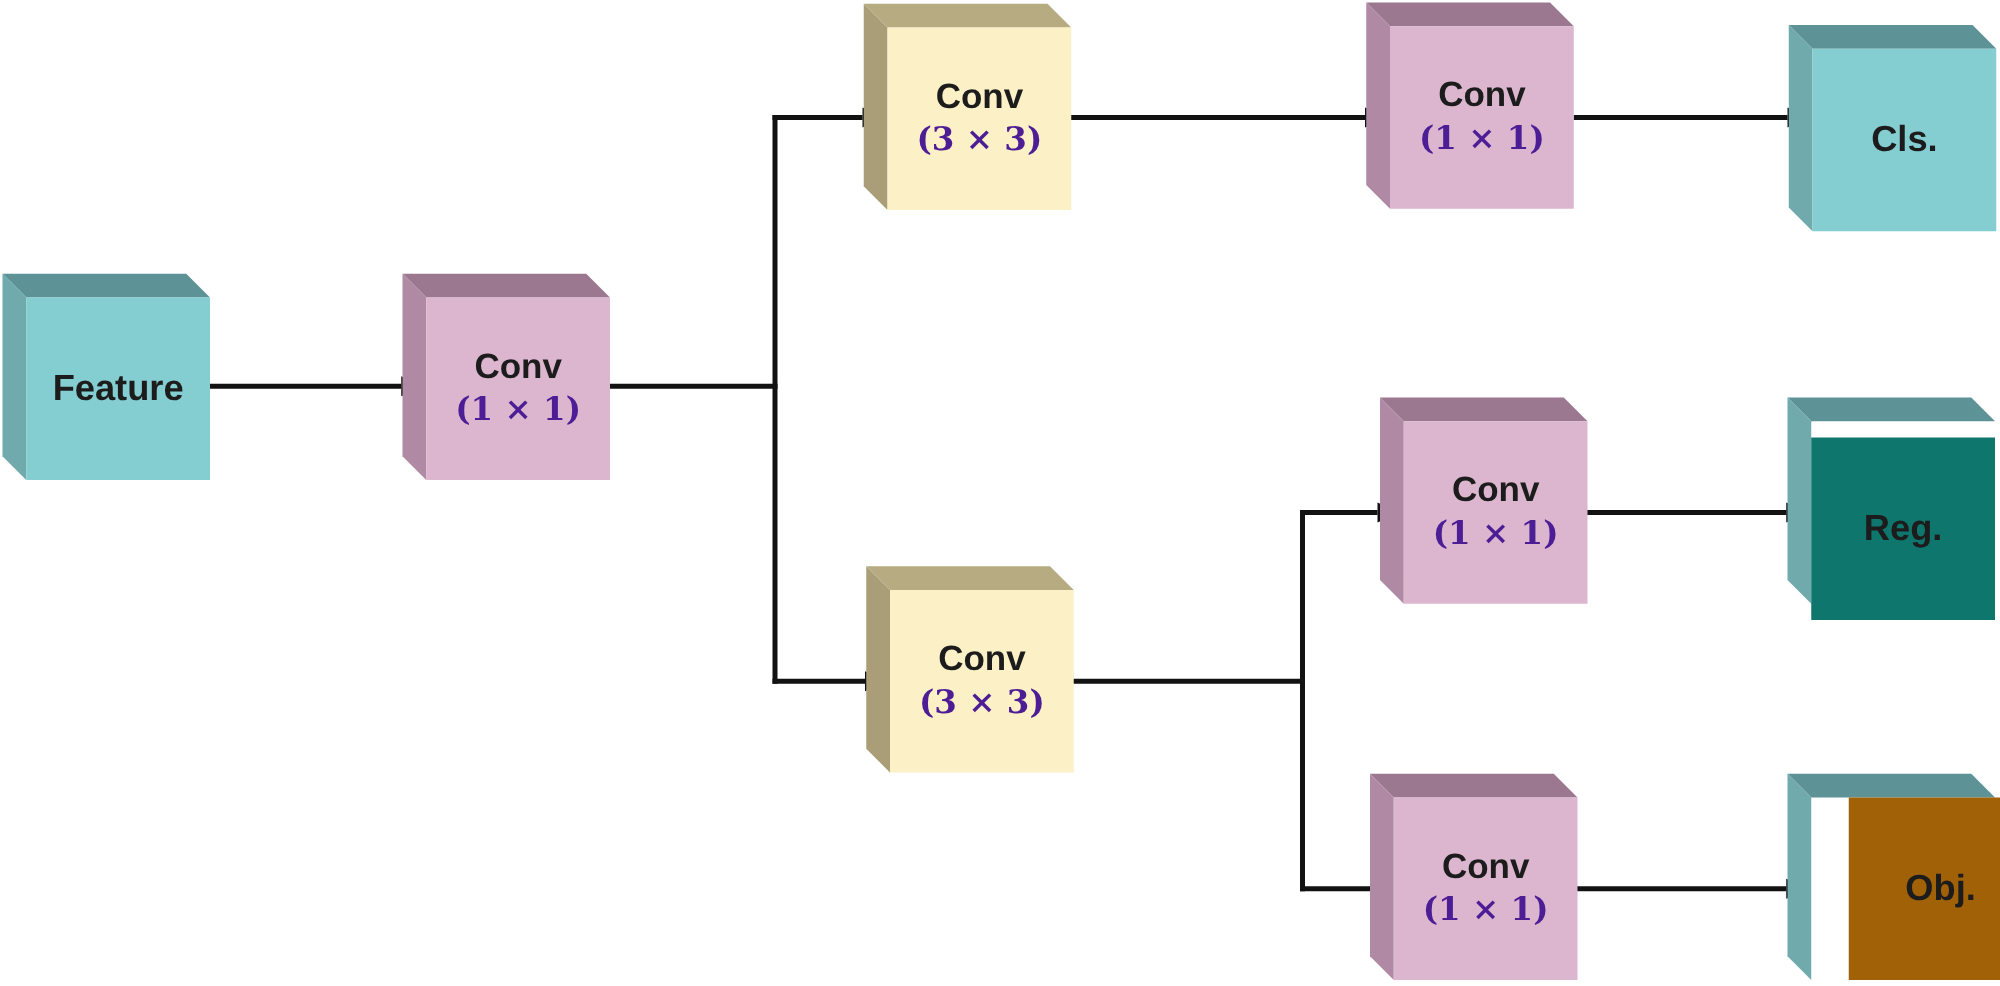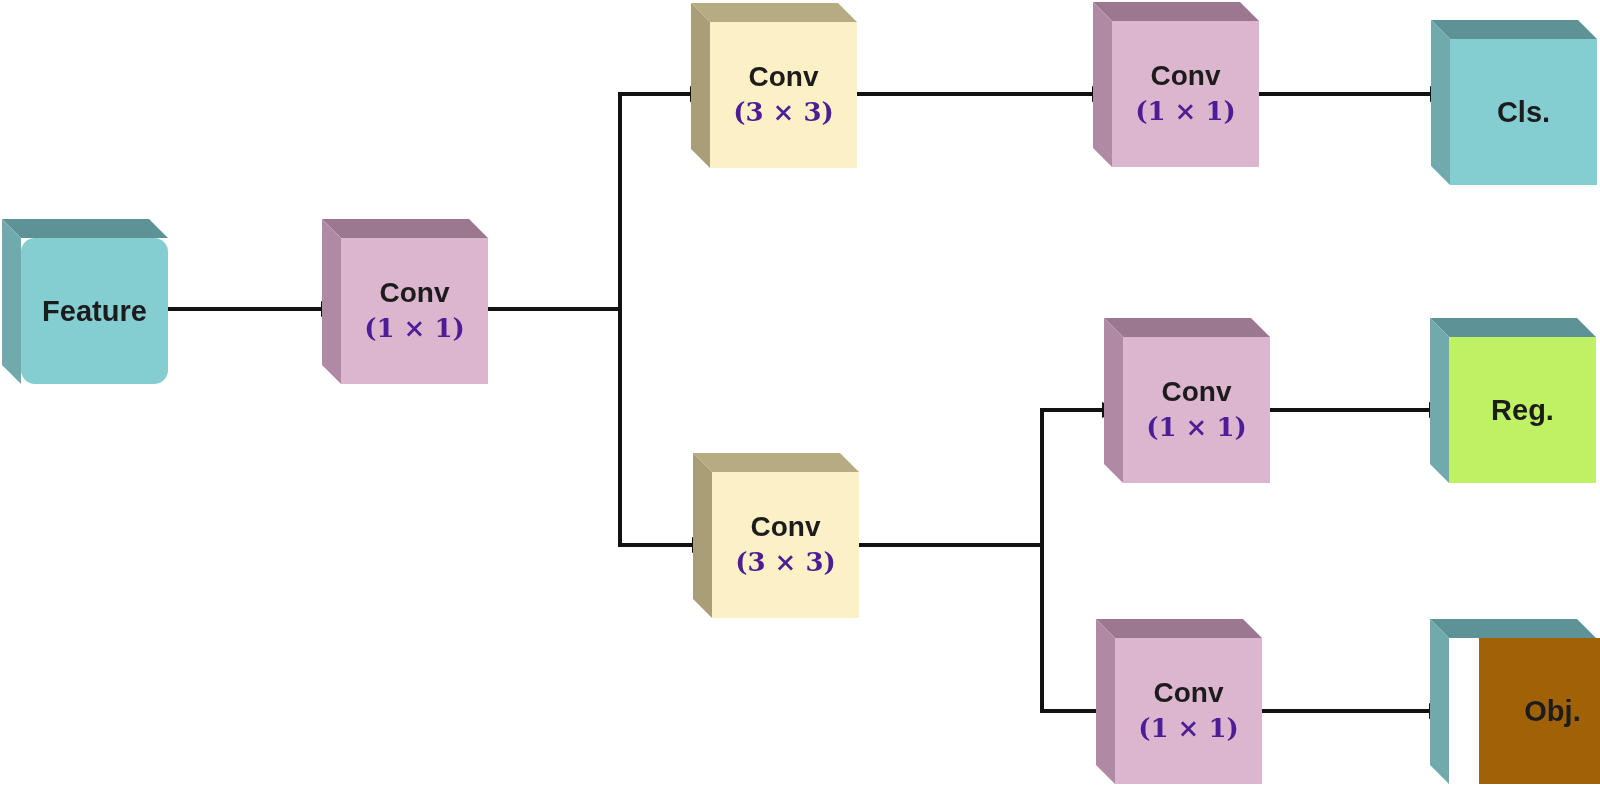--- a/index.html
+++ b/index.html
@@ -62,21 +62,21 @@
 
   <div class="lh" style="left: 1040px; top: 709px; width: 56px; background-color: rgb(18, 18, 18);"></div>
   <div class="ah" style="left: 1096px; top: 703px; border-left-color: rgb(18, 18, 18);"></div>
 
   <div class="lh" style="left: 1258px; top: 709px; width: 171px; background-color: rgb(18, 18, 18);"></div>
   <div class="ah" style="left: 1429px; top: 703px; border-left-color: rgb(18, 18, 18);"></div>
 
   <div class="box" style="left:2px;top:219px">
     <div class="face face-top" style="background-color: rgb(93, 147, 151);"></div>
     <div class="face face-side" style="background-color: rgb(113, 170, 173);"></div>
-    <div class="face face-front" style="background-color: rgb(132, 205, 209); border-radius: 14px;">
+    <div class="face face-front" style="background-color: rgb(132, 205, 209);">
       <div class="lbl-out">Feature</div>
     </div>
   </div>
 
   <div class="box" style="left:322px;top:219px">
     <div class="face face-top" style="background-color: rgb(155, 120, 144);"></div>
     <div class="face face-side" style="background-color: rgb(176, 138, 164);"></div>
     <div class="face face-front" style="background-color: rgb(220, 181, 206);">
       <div class="lbl-main">Conv</div>
       <div class="lbl-dims">(1 × 1)</div>
@@ -123,21 +123,21 @@
     <div class="face face-side" style="background-color: rgb(176, 138, 164);"></div>
     <div class="face face-front" style="background-color: rgb(220, 181, 206);">
       <div class="lbl-main">Conv</div>
       <div class="lbl-dims">(1 × 1)</div>
     </div>
   </div>
 
   <div class="box" style="left:1430px;top:318px">
     <div class="face face-top" style="background-color: rgb(93, 147, 151);"></div>
     <div class="face face-side" style="background-color: rgb(113, 170, 173);"></div>
-    <div class="face face-front" style="background-color: #bef264;">
+    <div class="face face-front" style="background-color: #0f766e; margin-top: 13px;">
       <div class="lbl-out">Reg.</div>
     </div>
   </div>
 
   <div class="box" style="left:1096px;top:619px">
     <div class="face face-top" style="background-color: rgb(155, 120, 144);"></div>
     <div class="face face-side" style="background-color: rgb(176, 138, 164);"></div>
     <div class="face face-front" style="background-color: rgb(220, 181, 206);">
       <div class="lbl-main">Conv</div>
       <div class="lbl-dims">(1 × 1)</div>

